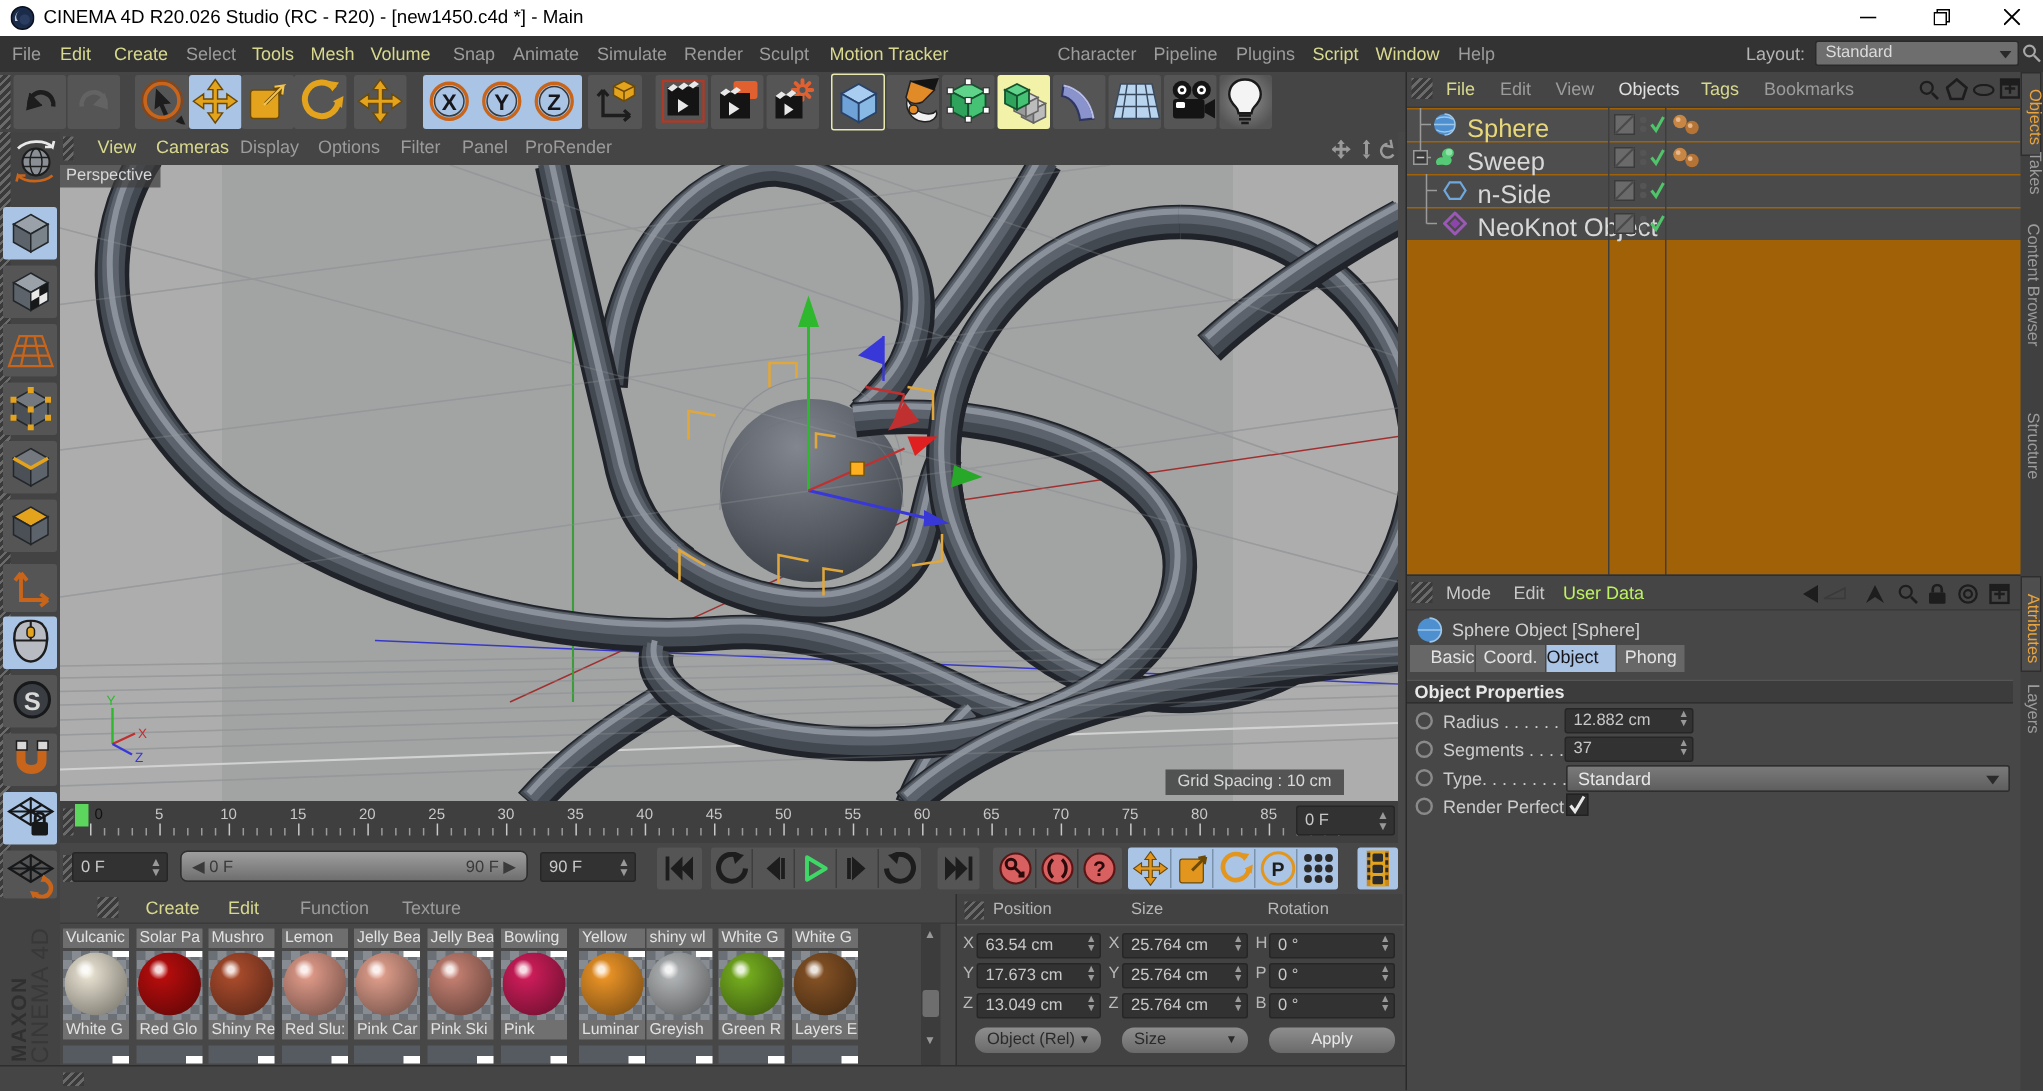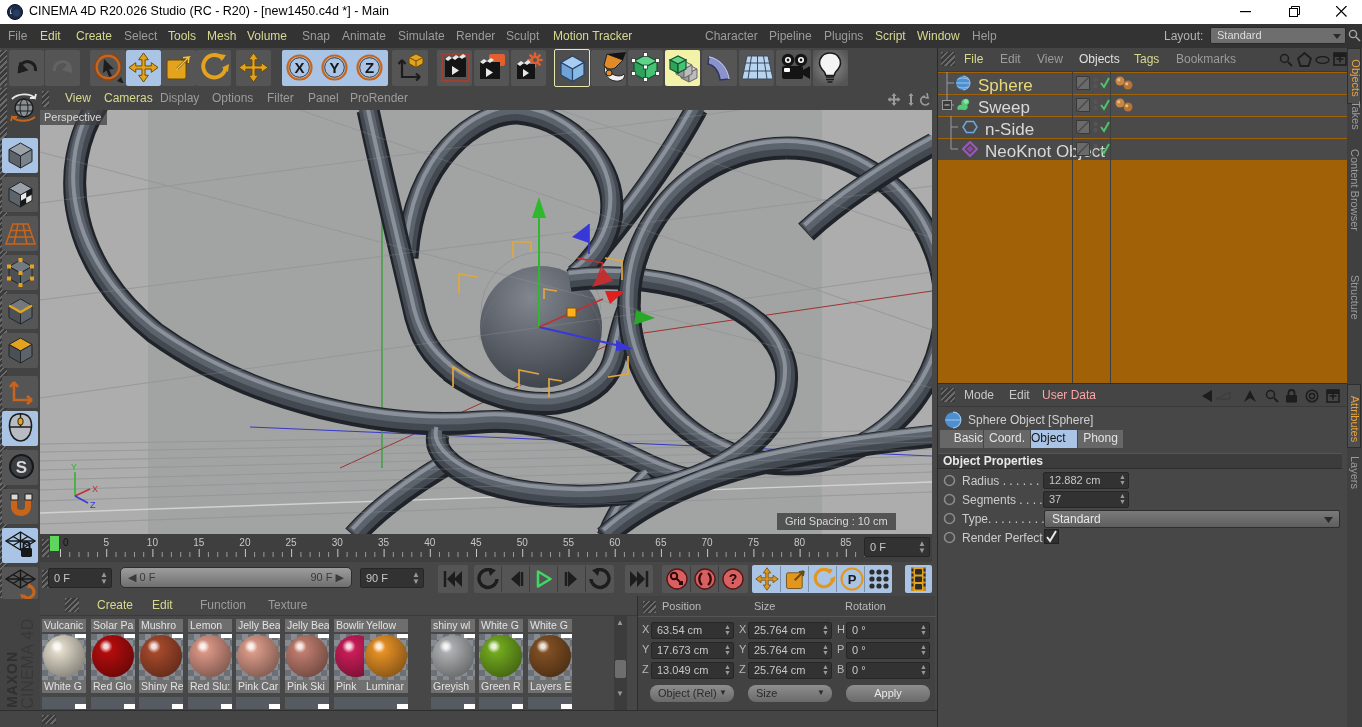--- a/index.html
+++ b/index.html
@@ -872,21 +872,21 @@
  <div class="abs" style="left:0;top:3px;width:44px;height:13px;background:#6e6e6e;color:#e2e2e2;font-size:10.5px;line-height:13px;padding-left:2px;overflow:hidden;white-space:nowrap">Bowling</div>
  <div class="abs" style="left:0;top:18px;width:44px;height:46px;background:repeating-conic-gradient(#878c92 0% 25%, #6b7076 0% 50%) 0 0/12px 12px;overflow:hidden">
    <div class="abs" style="left:33px;top:0;width:11px;height:4px;background:#fff"></div>
    <div class="abs" style="left:1px;top:1px;width:42px;height:42px;border-radius:50%;background:radial-gradient(circle at 33% 27%, #ffffffd8 0% 5%, transparent 16%),radial-gradient(circle at 37% 33%, #d81e5e, color-mix(in srgb,#d81e5e 52%, #000) 88%)"></div>
  </div>
  <div class="abs" style="left:0;top:64px;width:44px;height:13px;background:#707070;color:#e2e2e2;font-size:10.5px;line-height:13px;padding-left:2px;overflow:hidden;white-space:nowrap">Pink</div>
  <div class="abs" style="left:0;top:81px;width:44px;height:12px;background:#565b62">
    <div class="abs" style="left:33px;top:7px;width:11px;height:5px;background:#fff"></div>
  </div>
 </div>
-      <div class="abs" style="left:324px;top:0;width:35px;height:110px">
+      <div class="abs" style="left:346px;top:0;width:35px;height:110px">
  <div class="abs" style="left:0;top:3px;width:44px;height:13px;background:#6e6e6e;color:#e2e2e2;font-size:10.5px;line-height:13px;padding-left:2px;overflow:hidden;white-space:nowrap">Yellow</div>
  <div class="abs" style="left:0;top:18px;width:44px;height:46px;background:repeating-conic-gradient(#878c92 0% 25%, #6b7076 0% 50%) 0 0/12px 12px;overflow:hidden">
    <div class="abs" style="left:33px;top:0;width:11px;height:4px;background:#fff"></div>
    <div class="abs" style="left:1px;top:1px;width:42px;height:42px;border-radius:50%;background:radial-gradient(circle at 33% 27%, #ffffffd8 0% 5%, transparent 16%),radial-gradient(circle at 37% 33%, #f59a28, color-mix(in srgb,#f59a28 52%, #000) 88%)"></div>
  </div>
  <div class="abs" style="left:0;top:64px;width:44px;height:13px;background:#707070;color:#e2e2e2;font-size:10.5px;line-height:13px;padding-left:2px;overflow:hidden;white-space:nowrap">Luminar</div>
  <div class="abs" style="left:0;top:81px;width:44px;height:12px;background:#565b62">
    <div class="abs" style="left:33px;top:7px;width:11px;height:5px;background:#fff"></div>
  </div>
 </div>
@@ -1063,21 +1063,21 @@
           <circle cx="12.8" cy="8.8" r="1.6" fill="#e8b88a"></circle>
         </svg>
   <div class="abs" style="left:134px;top:0;width:1px;height:312px;background:#3e3e3e"></div>
   <div class="abs" style="left:172px;top:0;width:1px;height:312px;background:#3e3e3e"></div>
  </div>
 
  <div class="abs" style="left:0;top:335px;width:410px;height:24px;background:#454545;font-size:12px;border-top:1px solid #2e2e2e;border-bottom:1px solid #3a3a3a">
   <div class="abs grip" style="left:3px;top:4px;width:14px;height:14px"></div>
   <span class="abs" style="left:26px;top:4px;color:#c8c8c8">Mode</span>
   <span class="abs" style="left:71px;top:4px;color:#c8c8c8">Edit</span>
-  <span class="abs" style="left:104px;top:4px;color:#fca5a5">User Data</span>
+  <span class="abs" style="left:104px;top:4px;color:#bef264">User Data</span>
   <svg class="abs" style="left:264px;top:6px" width="30" height="12" viewBox="0 0 30 12">
           <path d="M10 0 L0 6 L10 12 Z" fill="#1d1d1d"></path>
           <path d="M14 9 L28 2 L28 9 Z" fill="none" stroke="#3a3a3a"></path>
         </svg>
   <svg class="abs" style="left:305px;top:5px" width="14" height="14" viewBox="0 0 14 14">
           <path d="M7 1 L13 13 L7 9 L1 13 Z" fill="#1d1d1d"></path>
         </svg>
   <svg class="abs" style="left:327px;top:5px" width="14" height="14" viewBox="0 0 14 14">
           <circle cx="5.5" cy="5.5" r="4" fill="none" stroke="#1d1d1d" stroke-width="1.5"></circle>
           <path d="M9 9 L13 13" stroke="#1d1d1d" stroke-width="1.8"></path>

